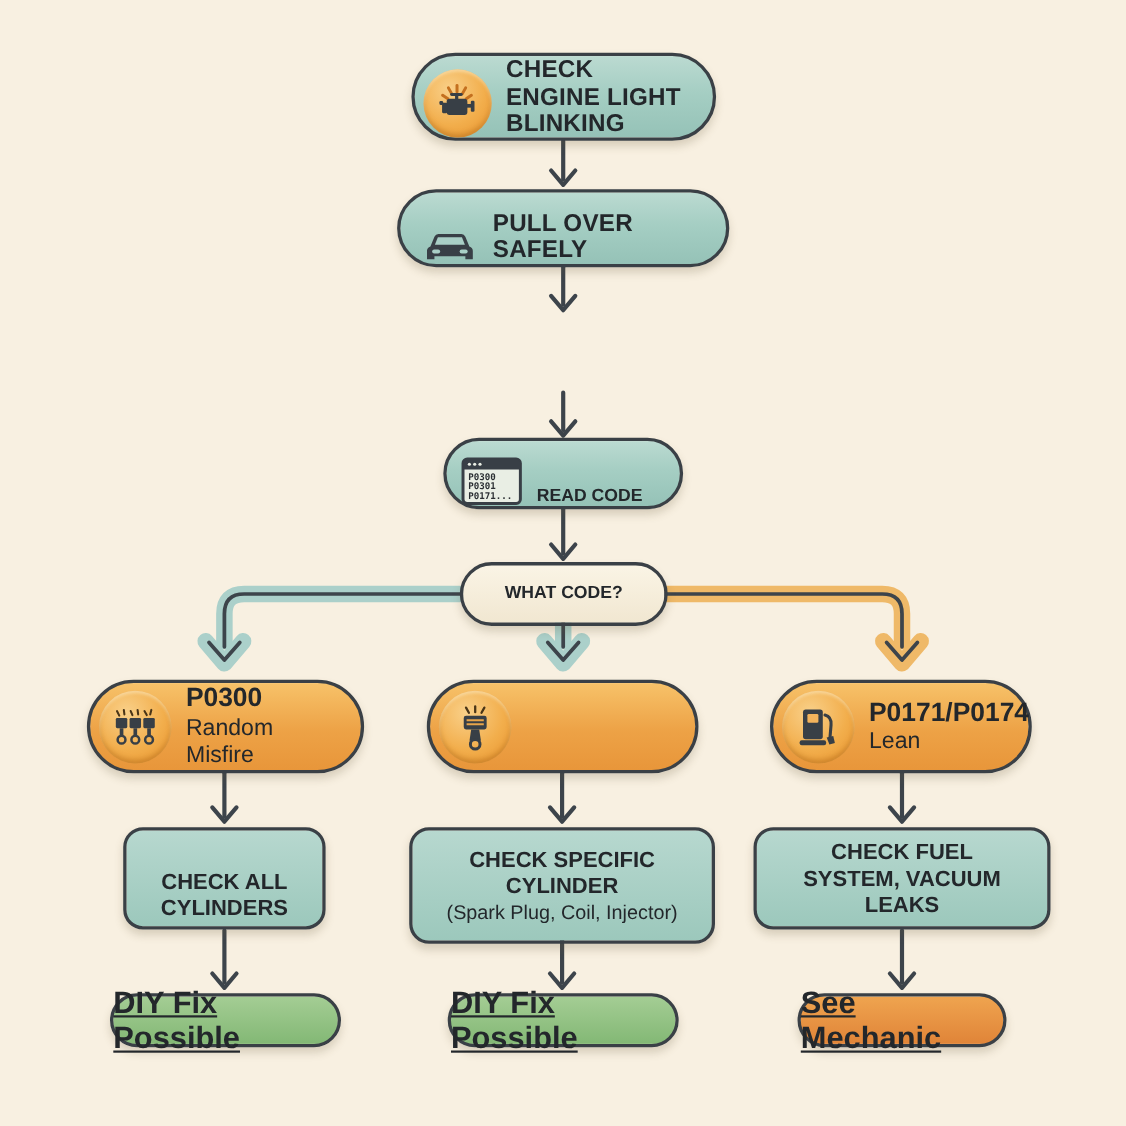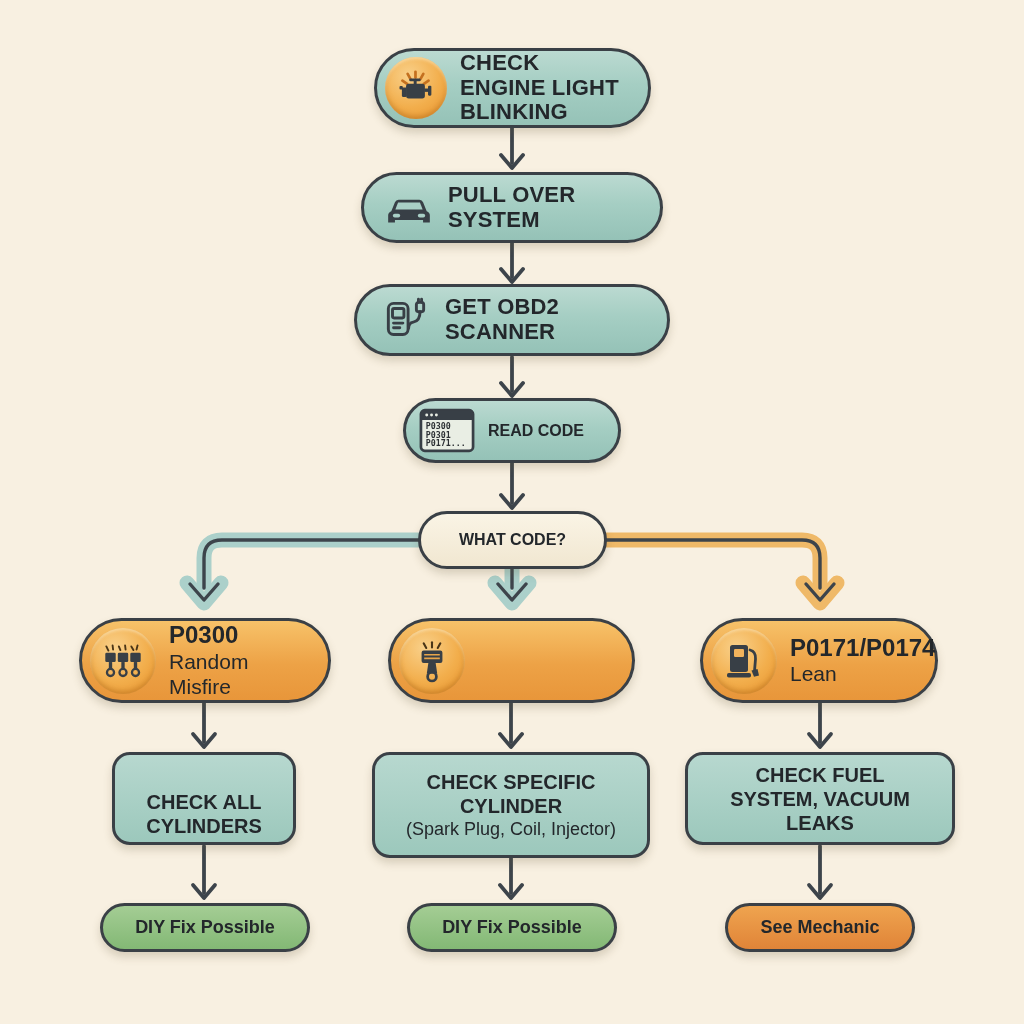--- a/index.html
+++ b/index.html
@@ -2,21 +2,21 @@
 <html><head>
 <meta charset="utf-8">
 <style>
   html,body{margin:0;padding:0;}
   body{width:1024px;height:1024px;font-family:"Liberation Sans",sans-serif;}
   #canvas{position:relative;width:1024px;height:1024px;background:#f8f0e1;overflow:hidden;}
   #connectors{position:absolute;left:0;top:0;z-index:1;}
   .node{position:absolute;z-index:2;box-sizing:border-box;display:flex;align-items:center;
         color:#23272b;box-shadow:0 5px 8px rgba(100,85,55,.22);}
   .pill-teal{background:linear-gradient(180deg,#bbdad1 0%,#a5cec3 45%,#95c2b7 100%);
-             border:3px solid #3a4046;border-radius:999px;}
+             border:3px solid #3a4046;border-radius:999px;align-items:flex-end;}
   .rect-teal{background:linear-gradient(180deg,#b7d8cf 0%,#9cc8bc 100%);
              border:3.5px solid #3a4046;border-radius:18px;justify-content:center;
              flex-direction:column;text-align:center;}
   .pill-cream{background:linear-gradient(180deg,#faf4e5 0%,#f1e7d1 100%);
               border:3px solid #3a4046;border-radius:999px;justify-content:center;}
   .pill-orange{background:linear-gradient(180deg,#f7c269 0%,#eda246 55%,#e8963a 100%);
                border:3px solid #3a4046;border-radius:999px;}
   .pill-green{background:linear-gradient(180deg,#a4cd94 0%,#83b875 100%);
               border:3px solid #3a4046;border-radius:999px;justify-content:center;}
   .pill-mech{background:linear-gradient(180deg,#efa44f 0%,#e08438 100%);
@@ -25,21 +25,21 @@
                background:radial-gradient(circle at 38% 30%,#f9d089 0%,#f2ae4c 55%,#e8932d 100%);
                box-shadow:inset 0 -3px 5px rgba(150,80,10,.35), inset 0 2px 3px rgba(255,240,200,.6);
                display:flex;align-items:center;justify-content:center;}
   .lbl-main{font-weight:bold;font-size:22px;line-height:1.12;letter-spacing:.2px;}
   .lbl-big{font-weight:bold;font-size:16px;}
   .code-line{font-weight:bold;font-size:24px;line-height:1.1;}
   .desc-line{font-size:21px;line-height:1.2;}
   .action-main{font-weight:bold;font-size:20px;line-height:1.2;}
   .action-note{font-size:18px;line-height:1.2;margin-top:1px;}
   .action-note:empty{display:none;}
-  .outcome-lbl{font-weight:bold;font-size:18px;}
+  .outcome-lbl{font-weight:bold;font-size:28px;text-decoration:underline;}
   .txt{display:block;}
 </style>
 </head>
 <body>
 
 <div id="canvas">
 
   <svg id="connectors" width="1024" height="1024">
 
     <g fill="none" stroke="#abd0ca" stroke-width="15" stroke-linecap="round" stroke-linejoin="round">
@@ -114,38 +114,23 @@
 
   <div class="node pill-teal" style="left:361px;top:172px;width:302px;height:71px;padding:0 18px 0 20px;">
     <span style="display:flex;">
       <svg width="50" height="38" viewBox="0 0 48 36">
         <path fill="#383f46" d="M7 21 l3.5 -8.5 q1 -2.5 3.5 -2.5 h20 q2.5 0 3.5 2.5 L41 21 q3 1.2 3 4 v7 h-6.5 v-2.5 h-27 V32 H4 v-7 q0 -2.8 3 -4 z"></path>
         <path fill="#a9cfc6" d="M13.5 12.8 h21 l2.6 6.7 h-26.2 z"></path>
         <rect x="8.5" y="23.5" width="7" height="3.6" rx="1.8" fill="#a9cfc6"></rect>
         <rect x="32.5" y="23.5" width="7" height="3.6" rx="1.8" fill="#a9cfc6"></rect>
       </svg>
     </span>
-    <span class="txt lbl-main" style="margin-left:14px;">PULL OVER SYSTEM</span>
-  </div>
-
-  <div class="node pill-teal" style="left:354px;top:284px;width:316px;height:72px;padding:0 18px 0 22px;">
-    <span style="display:flex;">
-      <svg width="54" height="54" viewBox="0 0 52 52">
-        <g fill="none" stroke="#383f46" stroke-width="2.8" stroke-linejoin="round" stroke-linecap="round">
-          <rect x="9" y="10" width="19" height="30" rx="5"></rect>
-          <rect x="13" y="15" width="11" height="9" rx="1.5"></rect>
-          <path d="M14 29 h9 M14 33.5 h6"></path>
-          <rect x="36" y="9" width="7" height="9" rx="2"></rect>
-          <path d="M38 9 v-3 M41 9 v-3"></path>
-          <path d="M39.5 18 q0 9 -6.5 10 q-4.5 .8 -4.5 6"></path>
-        </g>
-      </svg>
-    </span>
-    <span class="txt lbl-main" style="margin-left:12px;">GET OBD2 SCANNER</span>
-  </div>
+    <span class="txt lbl-main" style="margin-left:14px;">PULL OVER SAFELY</span>
+  </div>
+
 
   <div class="node pill-teal" style="left:403px;top:398px;width:218px;height:65px;padding:0 14px 0 13px;">
     <span style="display:flex;">
       <svg width="56" height="45" viewBox="0 0 58 46">
         <rect x="2" y="2" width="54" height="42" rx="4" fill="#e9eee4" stroke="#383f46" stroke-width="2.8"></rect>
         <path d="M2 6 a4 4 0 0 1 4 -4 h46 a4 4 0 0 1 4 4 v6 H2 z" fill="#383f46"></path>
         <circle cx="8" cy="7" r="1.5" fill="#e9eee4"></circle>
           <circle cx="13" cy="7" r="1.5" fill="#e9eee4"></circle>
           <circle cx="18" cy="7" r="1.5" fill="#e9eee4"></circle>
         <g font-family="DejaVu Sans Mono, monospace" font-size="8.6" font-weight="bold" fill="#2c3034">

